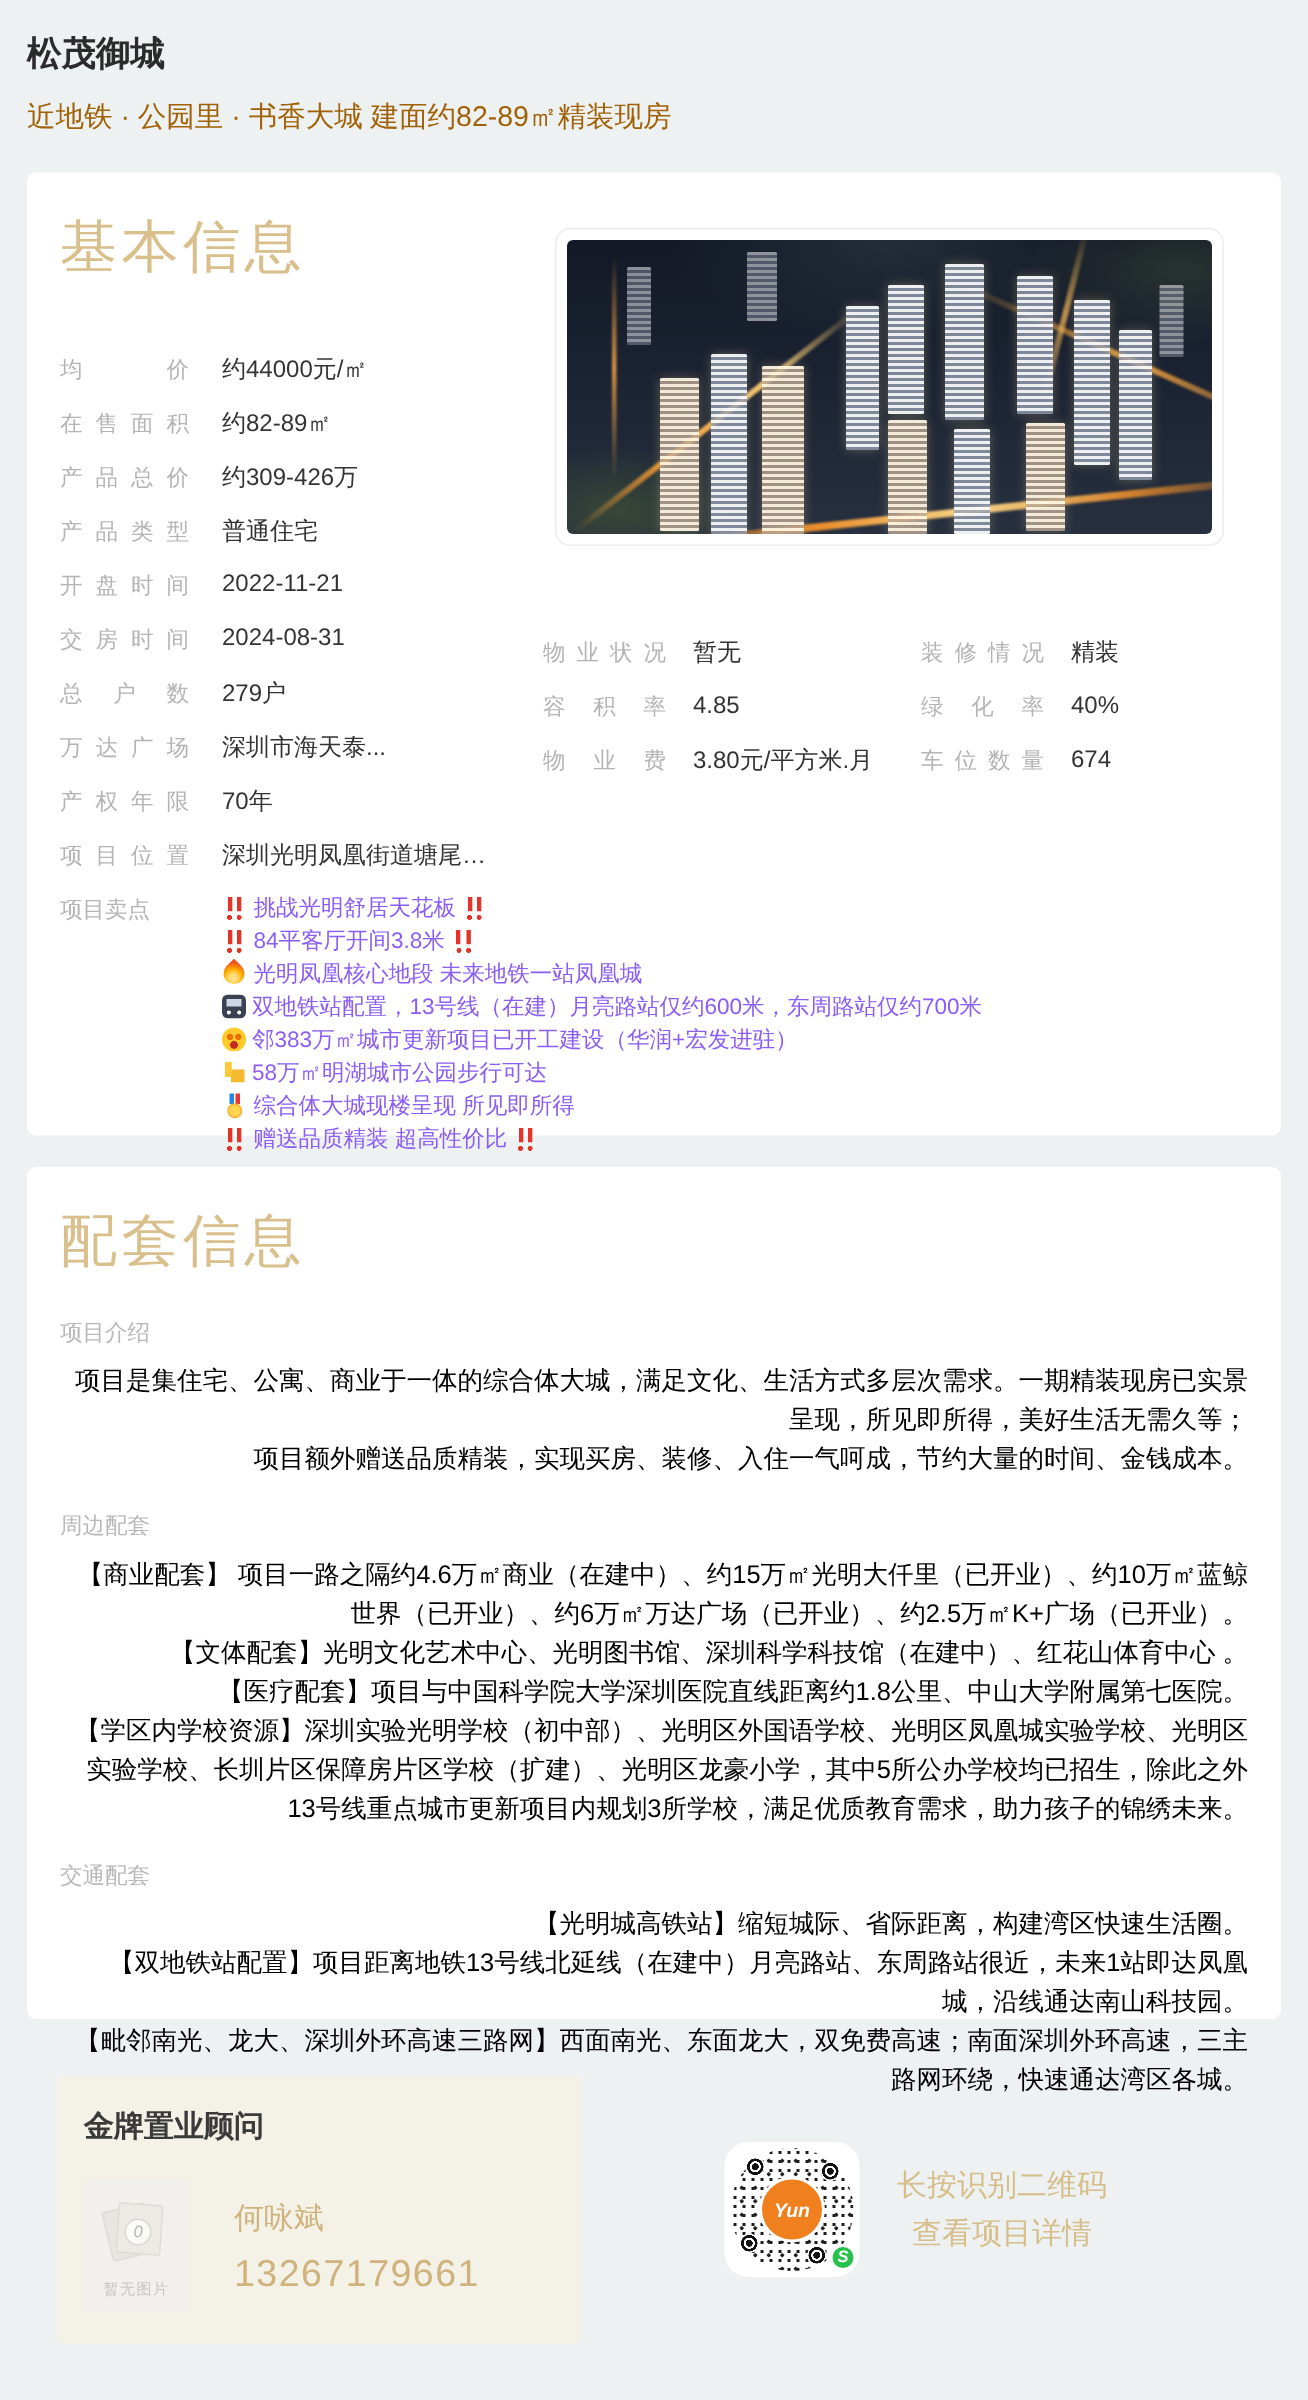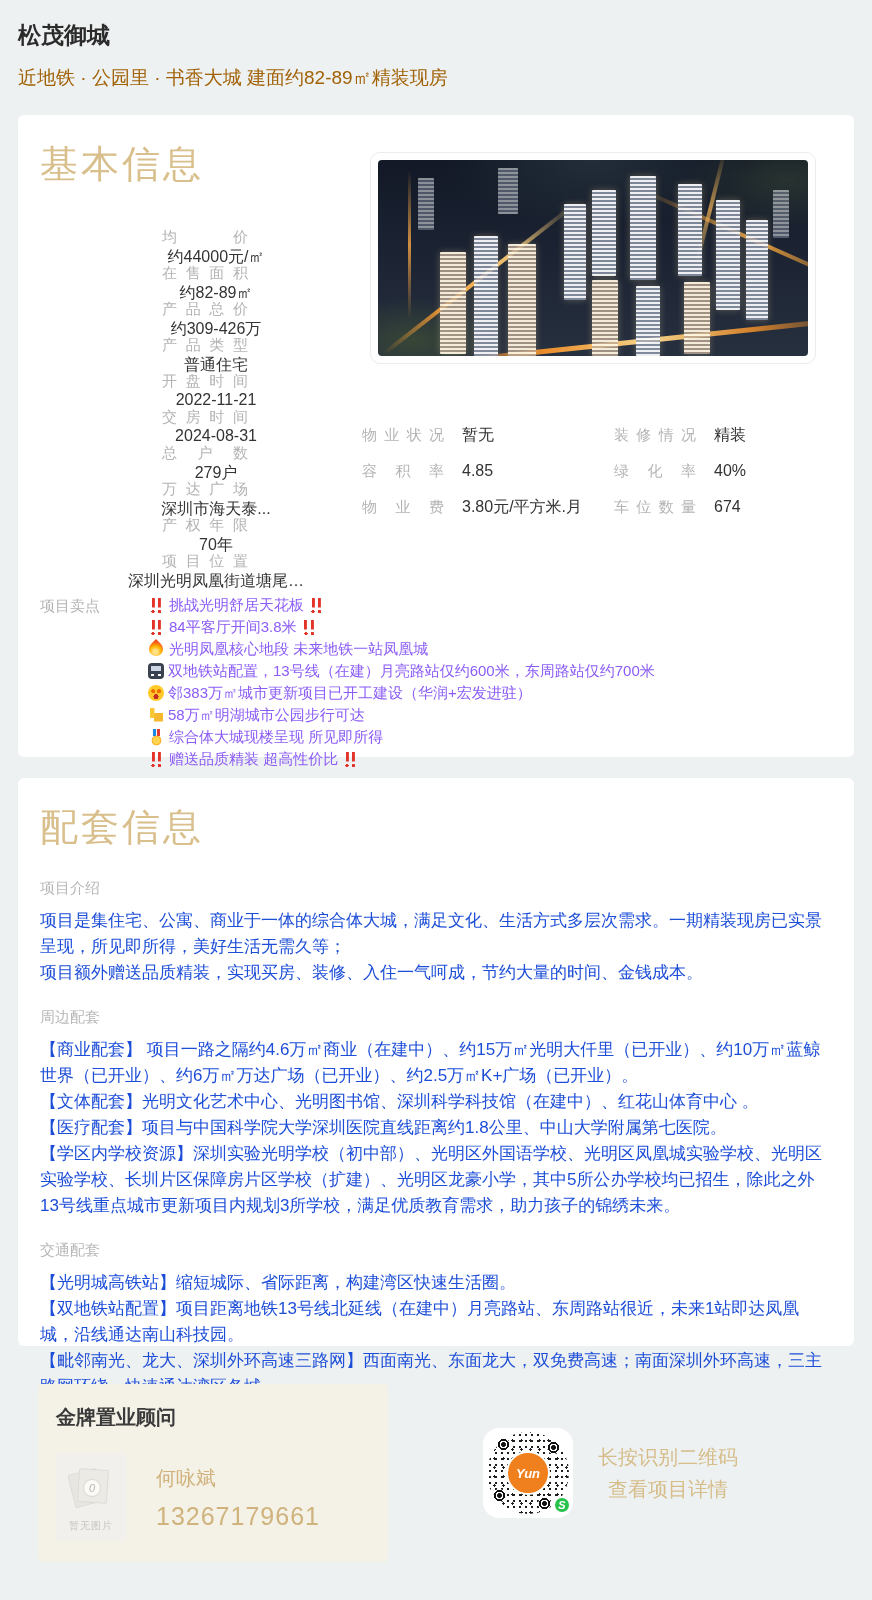--- a/index.html
+++ b/index.html
@@ -47,21 +47,21 @@
   .s5 { left:330px; top:-10px; width:4px; height:120px; transform:rotate(14deg);
         background:linear-gradient(180deg,transparent,rgba(255,190,90,.7),transparent); }
   .tw { position:absolute; border-radius:1px;
         background:repeating-linear-gradient(180deg, rgba(250,250,252,.95) 0 2px, rgba(150,160,180,.8) 2px 4px);
         box-shadow:0 0 7px rgba(255,225,160,.28); }
   .tw.warm { background:repeating-linear-gradient(180deg, rgba(255,246,225,.95) 0 2px, rgba(190,170,150,.8) 2px 4px); }
   .tw.dim { opacity:.55; box-shadow:none; }
 
   
   .info-rows { margin-top:38px; width:330px; }
-  .irow { height:36px; display:flex; align-items:center;flex-direction:column; }
+  .irow { height:36px; display:flex; align-items:center; }
   .ilabel { width:86px; font-size:15px; color:#b4b4b4; text-align:justify; text-align-last:justify; flex:none; }
   .ivalue { margin-left:22px; font-size:16px; color:#333; white-space:nowrap; }
 
   .right-rows { position:absolute; left:344px; top:302px; width:478px; }
   .rrow { height:36px; display:flex; align-items:center; }
   .rlabel { width:82px; font-size:15px; color:#b4b4b4; text-align:justify; text-align-last:justify; flex:none; }
   .rvalue { margin-left:18px; font-size:16px; color:#333; white-space:nowrap; }
   .rvalue.v1 { width:152px; flex:none; }
 
   
@@ -103,21 +103,21 @@
   }
   .ic-medal {
     background:
       radial-gradient(circle at 8.5px 11.5px,#ffd54f 3.4px,#f9a825 4.6px,transparent 5.2px),
       linear-gradient(#1e88e5,#1e88e5) 5px 0/3.2px 7px no-repeat,
       linear-gradient(#e53935,#e53935) 9px 0/3.2px 7px no-repeat;
   }
 
   
   .sub-label { font-size:15px; color:#b8b8b8; margin:22px 0 10px 0; }
-  .body-text { font-size:17px; line-height:26px; color:#1d4ed8; }
+  .body-text { font-size:17px; line-height:26px; color:#000000;text-align:right; }
   .body-text + .body-text { margin-top:0; }
 
   
   .consultant-card { position:absolute; left:38px; top:1384px; width:350px; height:178px;
     background:#f4f1e7; border-radius:4px; padding:20px 18px; }
   .consultant-heading { font-size:20px; font-weight:bold; color:#3a3a3a; }
   .consultant-row { display:flex; margin-top:22px; }
   .photo-placeholder { width:70px; height:88px; background:#f1f0ec; border-radius:2px;
     position:relative; flex:none; display:flex; flex-direction:column; align-items:center; }
   .ph-stack { position:relative; width:44px; height:44px; margin-top:14px; }

